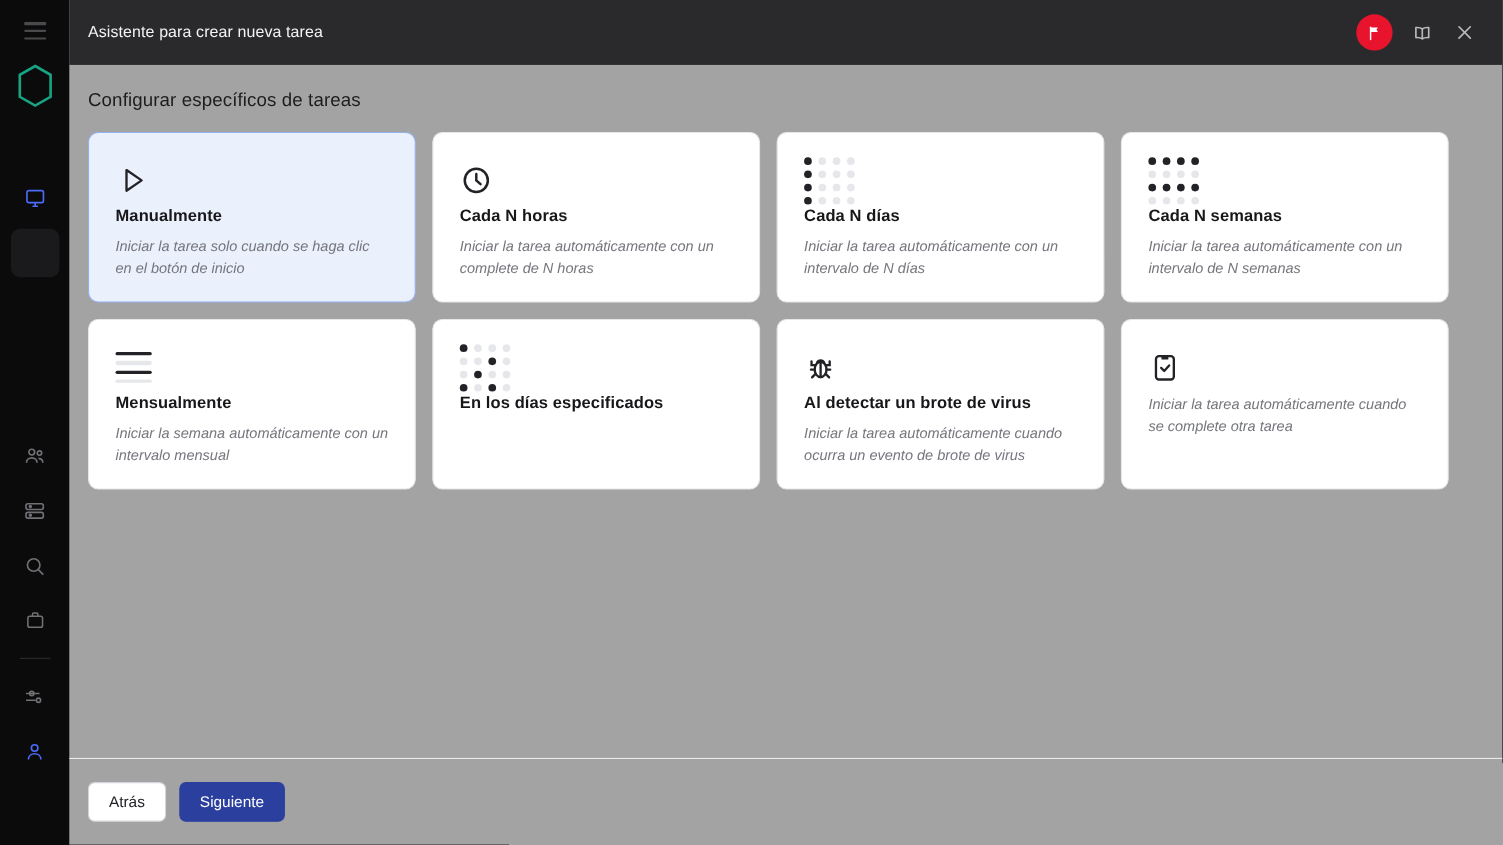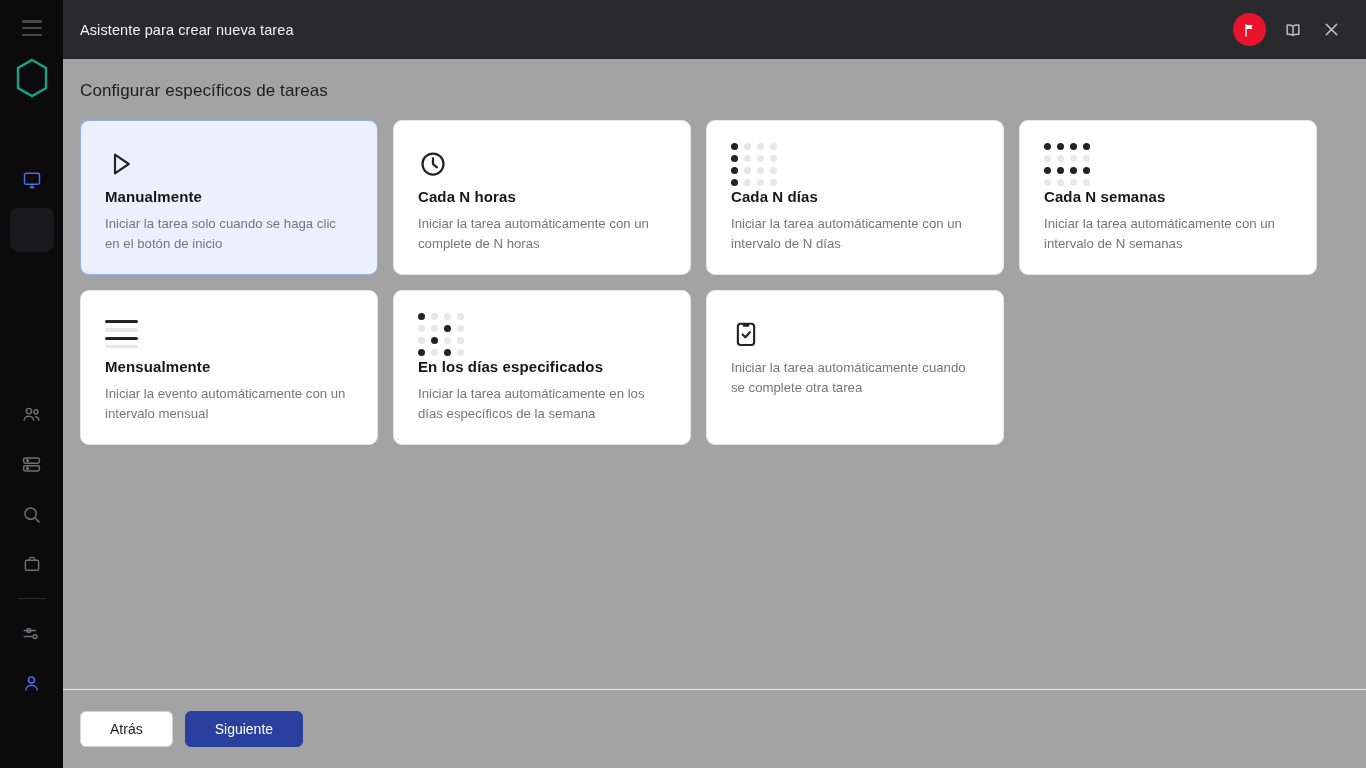--- a/index.html
+++ b/index.html
@@ -71,38 +71,38 @@
   .card {
     border: 1px solid #e4e6ea; border-radius: 9px; background: #fff;
     padding: 19px 24px 20px 24px; cursor: pointer; min-height: 155px;
   }
   .card.selected { background: #eaf0fc; border-color: #93b1ef; }
   .card-icon { height: 48px; display: flex; align-items: center; color: #232327; }
   .card-title {
     font-size: 15px; font-weight: 700; color: #17171a; margin-bottom: 9px;
     letter-spacing: .1px;
   }
-  .card-desc { font-size: 13.2px; line-height: 20px; color: #75767d; }
+  .card-desc { font-size: 13.2px; line-height: 20px; color: #75767d; font-style: italic; }
 
   
   .dotgrid { display: grid; grid-template-columns: repeat(4, 8px); gap: 5px; }
   .dotgrid i { width: 7px; height: 7px; border-radius: 50%; background: #e6e7ea; display: block; }
   .dotgrid i.on { background: #232327; }
   .bars { display: flex; flex-direction: column; gap: 5px; width: 33px; }
   .bars i { height: 3.4px; border-radius: 2px; background: #e6e7ea; display: block; }
   .bars i.on { background: #232327; }
 
   
   #modal-footer {
     flex: 0 0 auto; height: 79px; border-top: 1px solid #e8e9ec;
     display: flex; align-items: center; padding: 0 17px; gap: 12px;
   }
   .btn {
     font-family: "Liberation Sans", sans-serif; font-size: 14px;
-    border-radius: 6px; cursor: pointer; height: 36px; padding: 0 29px;
+    border-radius: 6px; cursor: pointer; height: 36px; padding: 0 18px;
     display: inline-flex; align-items: center; justify-content: center;
   }
   .btn-secondary { background: #fff; border: 1px solid #d3d5da; color: #232327; }
   .btn-primary { background: #2b3f9e; border: 1px solid #2b3f9e; color: #fff; }
 </style>
 </head>
 <body>
 
 <div id="app-root">
 
@@ -280,21 +280,21 @@
         <div class="card">
           <div class="card-icon">
             <div class="bars">
               <i class="on"></i>
                 <i></i>
                 <i class="on"></i>
                 <i></i>
             </div>
           </div>
           <div class="card-title">Mensualmente</div>
-          <div class="card-desc">Iniciar la evento automáticamente con un intervalo mensual</div>
+          <div class="card-desc">Iniciar la semana automáticamente con un intervalo mensual</div>
         </div>
 
         <div class="card">
           <div class="card-icon">
             <div class="dotgrid">
               <i class="on"></i>
                 <i></i>
                 <i></i>
                 <i></i>
               <i></i>
@@ -305,23 +305,36 @@
                 <i class="on"></i>
                 <i></i>
                 <i></i>
               <i class="on"></i>
                 <i></i>
                 <i class="on"></i>
                 <i></i>
             </div>
           </div>
           <div class="card-title">En los días especificados</div>
-          <div class="card-desc">Iniciar la tarea automáticamente en los días específicos de la semana</div>
-        </div>
-
+        </div>
+
+        <div class="card">
+          <div class="card-icon">
+            <svg width="30" height="30" viewBox="0 0 24 24" fill="none" stroke="#232327" stroke-width="1.7" stroke-linecap="round">
+              <ellipse cx="12" cy="13.5" rx="4.3" ry="5.6"></ellipse>
+              <path d="M9.4 8.6a2.8 2.8 0 015.2 0"></path>
+              <path d="M12 8v11"></path>
+              <path d="M7.7 10.3H5.4V7.6M16.3 10.3h2.3V7.6"></path>
+              <path d="M7.7 13.6H5M16.3 13.6H19"></path>
+              <path d="M7.8 17.2l-2 2M16.2 17.2l2 2"></path>
+            </svg>
+          </div>
+          <div class="card-title">Al detectar un brote de virus</div>
+          <div class="card-desc">Iniciar la tarea automáticamente cuando ocurra un evento de brote de virus</div>
+        </div>
 
         <div class="card">
           <div class="card-icon">
             <svg width="30" height="30" viewBox="0 0 24 24" fill="none" stroke="#232327" stroke-width="1.7" stroke-linecap="round" stroke-linejoin="round">
               <rect x="5.5" y="3.8" width="13" height="17" rx="2.2"></rect>
               <path d="M9.5 3.8h5v2.4h-5z" fill="#232327" stroke="none"></path>
               <path d="M9.3 12.4l2.2 2.2 3.6-4"></path>
             </svg>
           </div>
           <div class="card-desc">Iniciar la tarea automáticamente cuando se complete otra tarea</div>

